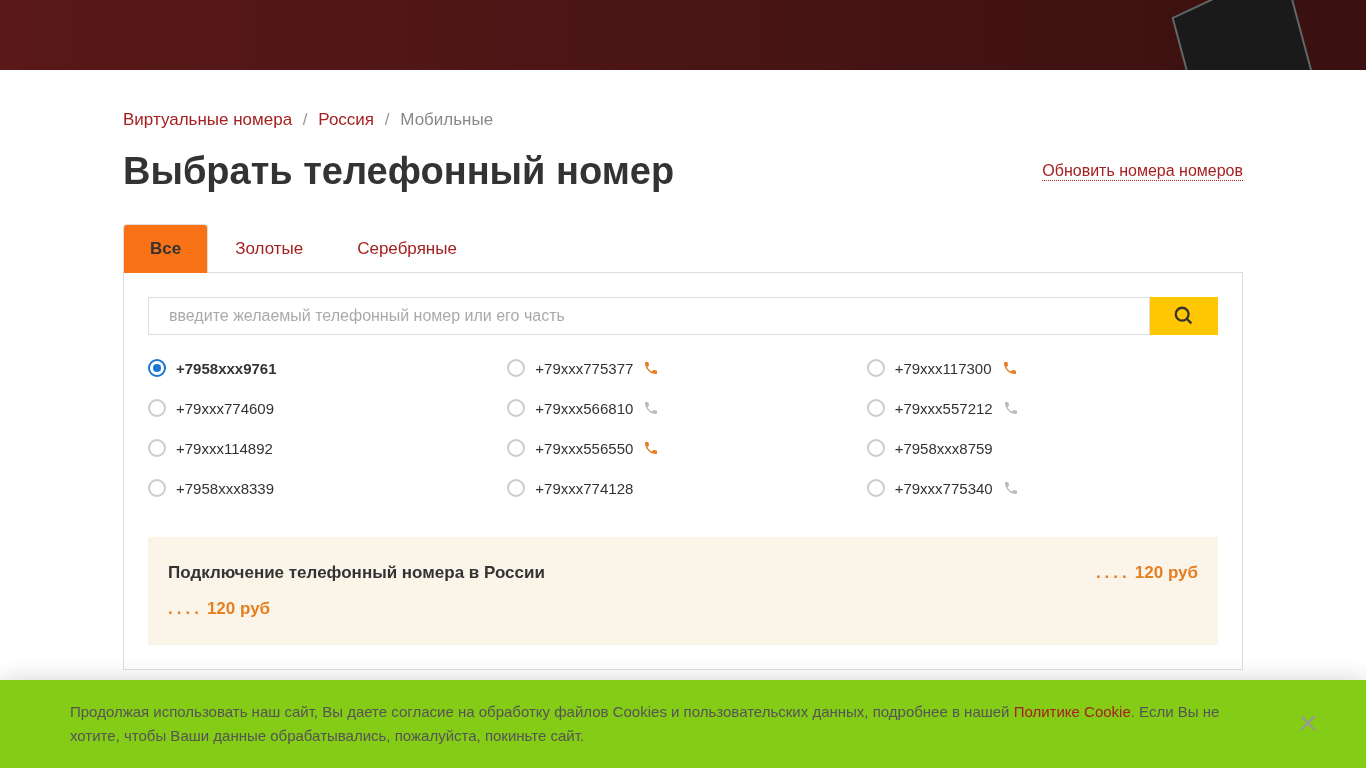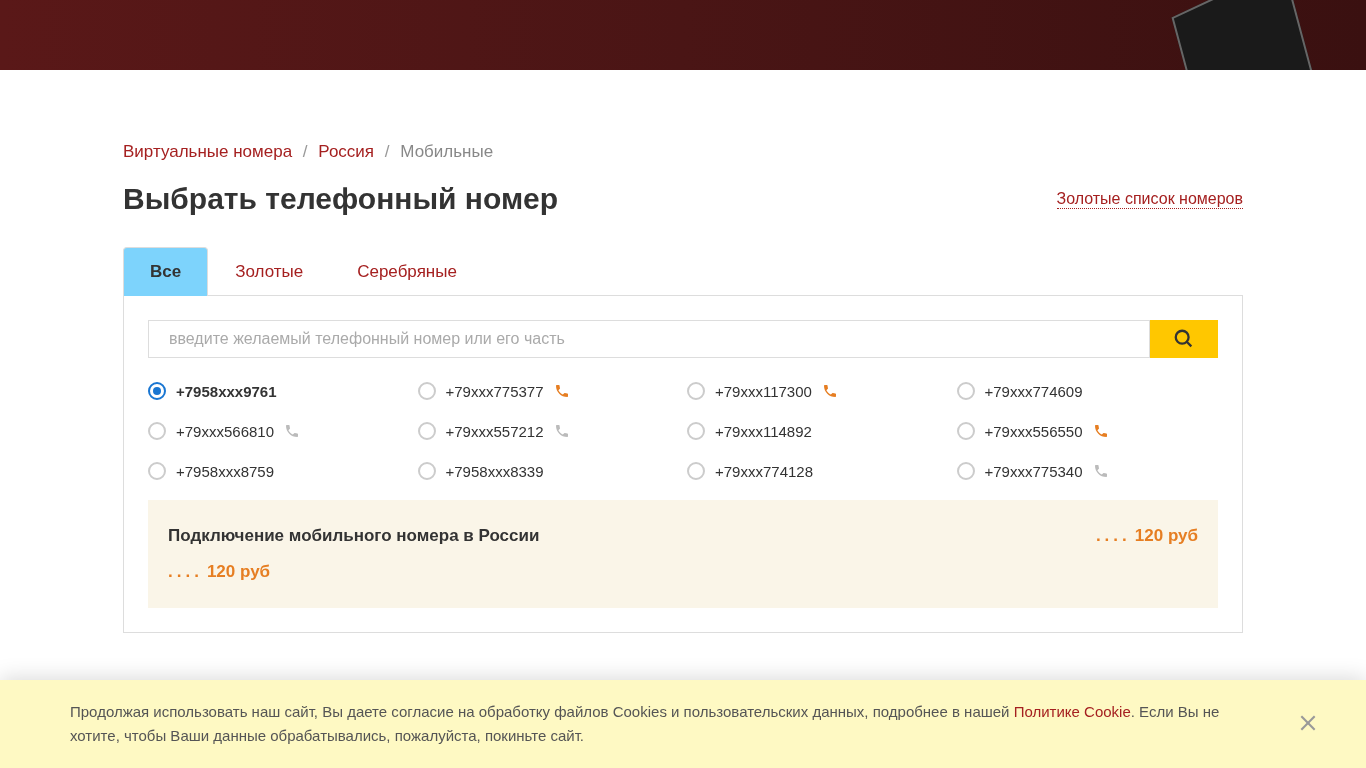--- a/index.html
+++ b/index.html
@@ -26,36 +26,35 @@
   border: 2px solid #666;
 }
 .container {
   max-width: 1160px;
   margin: 0 auto;
   padding: 0 20px;
 }
 .breadcrumb {
   padding: 40px 0 20px 0;
   font-size: 17px;
-  margin-top: 32px;
 }
 .breadcrumb a {
   color: #a52020;
   text-decoration: none;
 }
 .breadcrumb .sep { color: #999; margin: 0 6px; }
 .breadcrumb .current { color: #888; }
 .page-header {
   display: flex;
   justify-content: space-between;
   align-items: center;
   margin-bottom: 30px;
 }
 .page-title {
-  font-size: 30px;
+  font-size: 38px;
   font-weight: 700;
   color: #333;
 }
 .refresh-link {
   color: #a52020;
   font-size: 16px;
   text-decoration: none;
   border-bottom: 1px dotted #a52020;
 }
 .tabs {
@@ -71,21 +70,21 @@
   border: 1px solid transparent;
   border-bottom: none;
   position: relative;
   top: 1px;
 }
 .tab.active {
   color: #333;
   font-weight: 600;
   border-color: #ddd;
   border-radius: 4px 4px 0 0;
-  background: #7dd3fc;
+  background: #f97316;
 }
 .tab-content {
   border: 1px solid #ddd;
   border-top: none;
   padding: 24px;
 }
 .search-row {
   display: flex;
   margin-bottom: 24px;
 }
@@ -102,23 +101,23 @@
   background: #ffc700;
   border: none;
   cursor: pointer;
   display: flex;
   align-items: center;
   justify-content: center;
 }
 .search-btn svg { width: 22px; height: 22px; }
 .numbers-grid {
   display: grid;
-  grid-template-columns: repeat(4, 1fr);
+  grid-template-columns: repeat(3, 1fr);
   gap: 22px 8px;
-  margin-bottom: 20px;
+  margin-bottom: 40px;
 }
 .number-item {
   display: flex;
   align-items: center;
   gap: 10px;
   font-size: 15px;
   color: #333;
   cursor: pointer;
 }
 .radio {
@@ -168,21 +167,21 @@
 .pricing-dots {
   color: #e67e22;
   letter-spacing: 4px;
   margin-right: 4px;
 }
 .cookie-banner {
   position: fixed;
   bottom: 0;
   left: 0;
   right: 0;
-  background: #fef9c3;
+  background: #84cc16;
   box-shadow: 0 -2px 20px rgba(0,0,0,0.15);
   padding: 20px 40px;
   display: flex;
   align-items: center;
   gap: 30px;
 }
 .cookie-text {
   flex: 1;
   font-size: 15px;
   color: #555;
@@ -210,21 +209,21 @@
   <nav class="breadcrumb">
     <a href="#">Виртуальные номера</a>
     <span class="sep">/</span>
     <a href="#">Россия</a>
     <span class="sep">/</span>
     <span class="current">Мобильные</span>
   </nav>
 
   <div class="page-header">
     <h1 class="page-title">Выбрать телефонный номер</h1>
-    <a href="#" class="refresh-link">Золотые список номеров</a>
+    <a href="#" class="refresh-link">Обновить номера номеров</a>
   </div>
 
   <div class="tabs" id="tabs-container">
       <div class="tab active">Все</div>
       <div class="tab">Золотые</div>
       <div class="tab">Серебряные</div>
     </div>
 
   <div class="tab-content">
     <div class="search-row">
@@ -301,21 +300,21 @@
           <span class="radio"></span>
           <span class="num">+79xxx775340</span>
           <svg class="phone-icon" viewBox="0 0 24 24">
             <path fill="#bbb" d="M6.6 10.8c1.4 2.8 3.8 5.1 6.6 6.6l2.2-2.2c.3-.3.7-.4 1-.2 1.1.4 2.4.6 3.6.6.6 0 1 .4 1 1V20c0 .6-.4 1-1 1C10.6 21 3 13.4 3 4c0-.6.4-1 1-1h3.4c.6 0 1 .4 1 1 0 1.2.2 2.5.6 3.6.1.3 0 .7-.2 1l-2.2 2.2z"></path>
           </svg>
         </div>
       </div>
 
     <div class="pricing-box" id="pricing-box">
         <div class="pricing-row">
-          <span class="pricing-label">Подключение мобильного номера в России</span>
+          <span class="pricing-label">Подключение телефонный номера в России</span>
           <span class="pricing-value"><span class="pricing-dots">....</span>120 руб</span>
         </div>
         <div class="pricing-row">
           <span class="pricing-value"><span class="pricing-dots">....</span>120 руб</span>
         </div>
       </div>
   </div>
 </div>
 
 <div class="cookie-banner">

